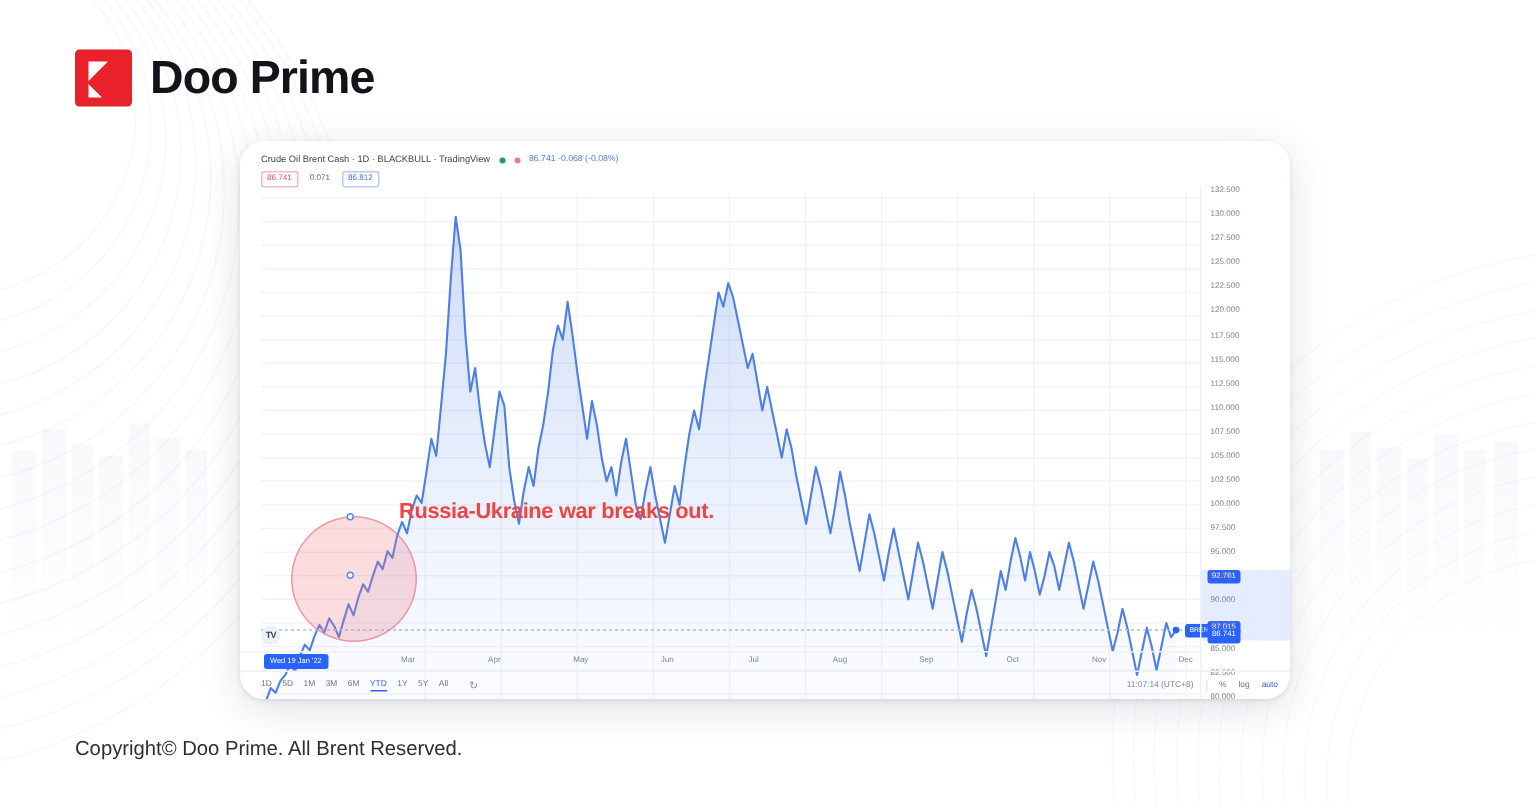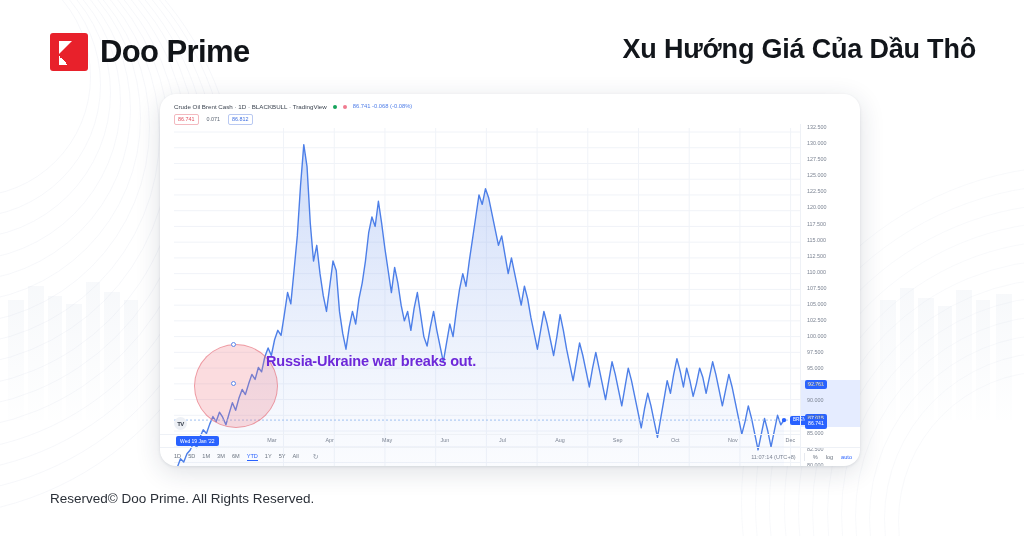--- a/index.html
+++ b/index.html
@@ -130,22 +130,22 @@
     width: 84px; height: 84px; border-radius: 50%;
     background: rgba(240,120,130,.26);
     border: 1px solid rgba(226,96,110,.55);
   }
   .annot-handle {
     position: absolute; width: 5px; height: 5px; border-radius: 50%;
     background: #fff; border: 1px solid #5b87ea;
   }
   #annot-text {
     position: absolute; left: 106px; top: 237px;
-    color: #6d28d9; font-weight: bold; font-size: 14.5px;
-    line-height: 1.45; letter-spacing: -.2px; white-space: nowrap; margin-top: 20px;
+    color: #ef4444; font-weight: bold; font-size: 14.5px;
+    line-height: 1.45; letter-spacing: -.2px; white-space: nowrap;
   }
 
   
   #tv-logo {
     position: absolute; left: 14px; bottom: 36px;
     width: 13px; height: 13px; border-radius: 50%;
     background: #edf0f5; color: #3c4450;
     display: flex; align-items: center; justify-content: center;
     font-size: 6px; font-weight: bold; letter-spacing: -.5px;
   }
@@ -239,21 +239,20 @@
     <div class="bg-sweep" style="width: 606px; height: 606px; left: 769.48px; top: 202.7px; opacity: 0.35;"></div>
     <div class="bg-sweep" style="width: 640px; height: 640px; left: 755.2px; top: 184px; opacity: 0.35;"></div>
     <div class="bg-sweep" style="width: 674px; height: 674px; left: 740.92px; top: 165.3px; opacity: 0.35;"></div>
   </div>
 
 <div id="header">
   <div id="logo-wrap">
     <div id="logo-mark"></div>
     <div id="logo-text">Doo Prime</div>
   </div>
-  <div id="page-title">Xu Hướng Giá Của Dầu Thô</div>
 </div>
 
 <div id="chart-card">
   <div id="chart-inner">
 
     <div id="chart-symbol-line">
       <span>Crude Oil Brent Cash · 1D · BLACKBULL · TradingView</span>
       <span class="dot" id="dot-green"></span>
       <span class="dot" id="dot-pink"></span>
       <span id="chart-quote">86.741 -0.068 (-0.08%)</span>
@@ -394,13 +393,13 @@
         <span id="tb-sep"></span>
         <span>%</span>
         <span>log</span>
         <span id="tb-auto">auto</span>
       </div>
     </div>
 
   </div>
 </div>
 
-<div id="footer">Reserved© Doo Prime. All Rights Reserved.</div>
+<div id="footer">Copyright© Doo Prime. All Brent Reserved.</div>
 
 </body></html>

